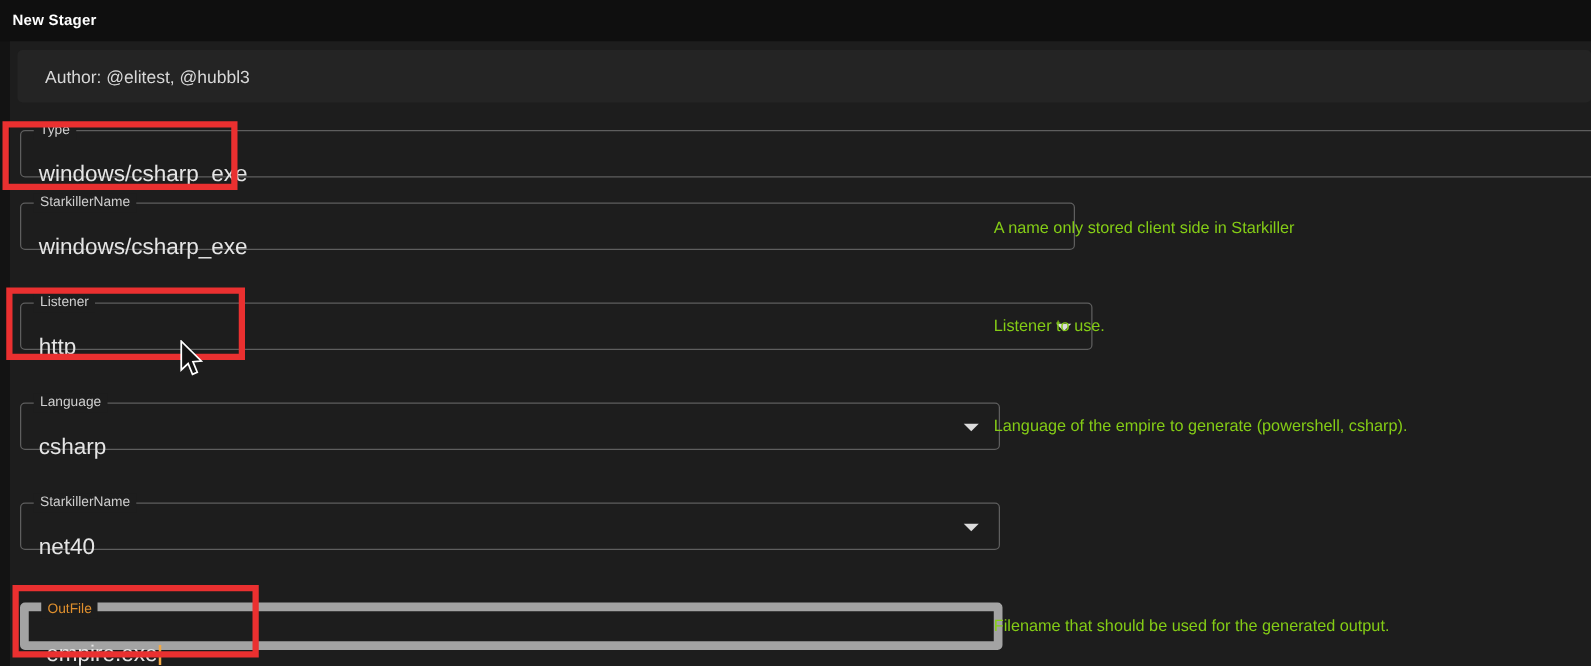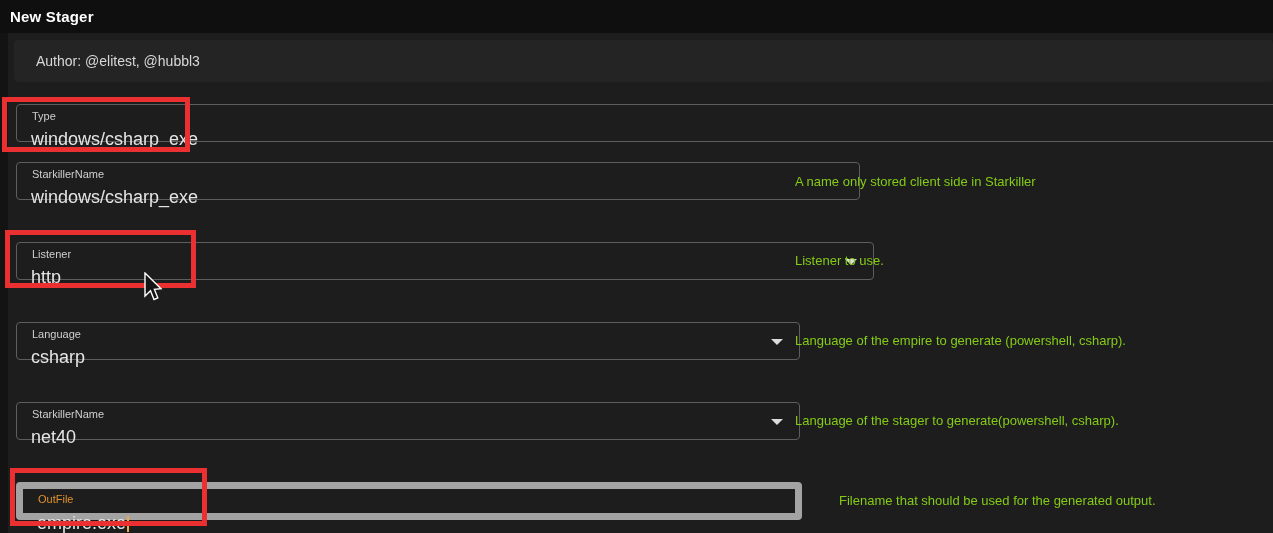--- a/index.html
+++ b/index.html
@@ -7,21 +7,21 @@
   body { font-family: "Liberation Sans", "DejaVu Sans", sans-serif; }
 
   .stage { position: relative; width: 1273px; height: 533px; background: #131313; overflow: hidden; }
 
   .header {
     position: absolute; left: 0; top: 0; width: 1273px; height: 33px;
     background: #0f0f0f;
   }
   .header .title {
     position: absolute; left: 10px; top: 0; line-height: 33px;
-    color: #ffffff; font-size: 15px; font-weight: 700; letter-spacing: 0.2px;
+    color: #ffffff; font-size: 12px; font-weight: 700; letter-spacing: 0.2px;
   }
 
   .panel {
     position: absolute; left: 8px; top: 33px; right: 0; bottom: 0;
     background: #1d1d1d;
   }
 
   .author-bar {
     position: absolute; left: 6px; top: 7px; right: 0; height: 42px;
     background: #242424; border-radius: 4px;
@@ -33,21 +33,21 @@
 
   
   .field {
     position: absolute; left: 8px; height: 38px;
     border: 1px solid #5e5e5e; border-radius: 4px;
     background: transparent;
   }
   .field .flabel {
     position: absolute; top: -8px; left: 10px;
     background: #1d1d1d; padding: 0 5px;
-    font-size: 11px; color: #cfcfcf; line-height: 15px; white-space: nowrap; margin-top: 12px;
+    font-size: 11px; color: #cfcfcf; line-height: 15px; white-space: nowrap;
   }
   .field .fvalue {
     position: absolute; left: 14px; top: 16px; line-height: 36px;
     font-size: 18px; color: #e5e5e5; white-space: nowrap;
   }
   .field .arrow {
     position: absolute; right: 16px; top: 16px;
     width: 0; height: 0;
     border-left: 6px solid transparent; border-right: 6px solid transparent;
     border-top: 6px solid #dcdcdc;
@@ -111,27 +111,26 @@
       <span class="fvalue">csharp</span>
       <span class="arrow"></span>
     </div>
     <div class="helper" style="top: 300px;">Language of the empire to generate (powershell, csharp).</div>
 
     <div class="field" style="top: 369px; width: 784px;">
       <span class="flabel">StarkillerName</span>
       <span class="fvalue">net40</span>
       <span class="arrow"></span>
     </div>
-    <div class="helper" style="top: 380px;">Language of the stager to generate(powershell, csharp).</div>
 
     <div class="field focused" style="top: 449px; width: 786px;">
       <span class="flabel">OutFile</span>
       <span class="fvalue"><span>empire.exe</span><span class="caret"></span></span>
     </div>
-    <div class="helper" style="top: 460px; margin-left: 44px;">Filename that should be used for the generated output.</div>
+    <div class="helper" style="top: 460px;">Filename that should be used for the generated output.</div>
 
   </div>
 
   <div class="annotation" style="left: 2px; top: 97px; width: 188px; height: 55px;"></div>
   <div class="annotation" style="left: 5px; top: 230px; width: 191px; height: 58px;"></div>
   <div class="annotation" style="left: 10px; top: 468px; width: 197px; height: 58px;"></div>
 
   <svg class="cursor" style="left: 143px; top: 272px;" width="20" height="30" viewBox="0 0 20 30">
     <path d="M2,1 L2,24 L7.5,18.8 L11,27.5 L14.8,25.8 L11.4,17.4 L18,16.8 Z" fill="#141414" stroke="#ffffff" stroke-width="1.4"></path>
   </svg>

